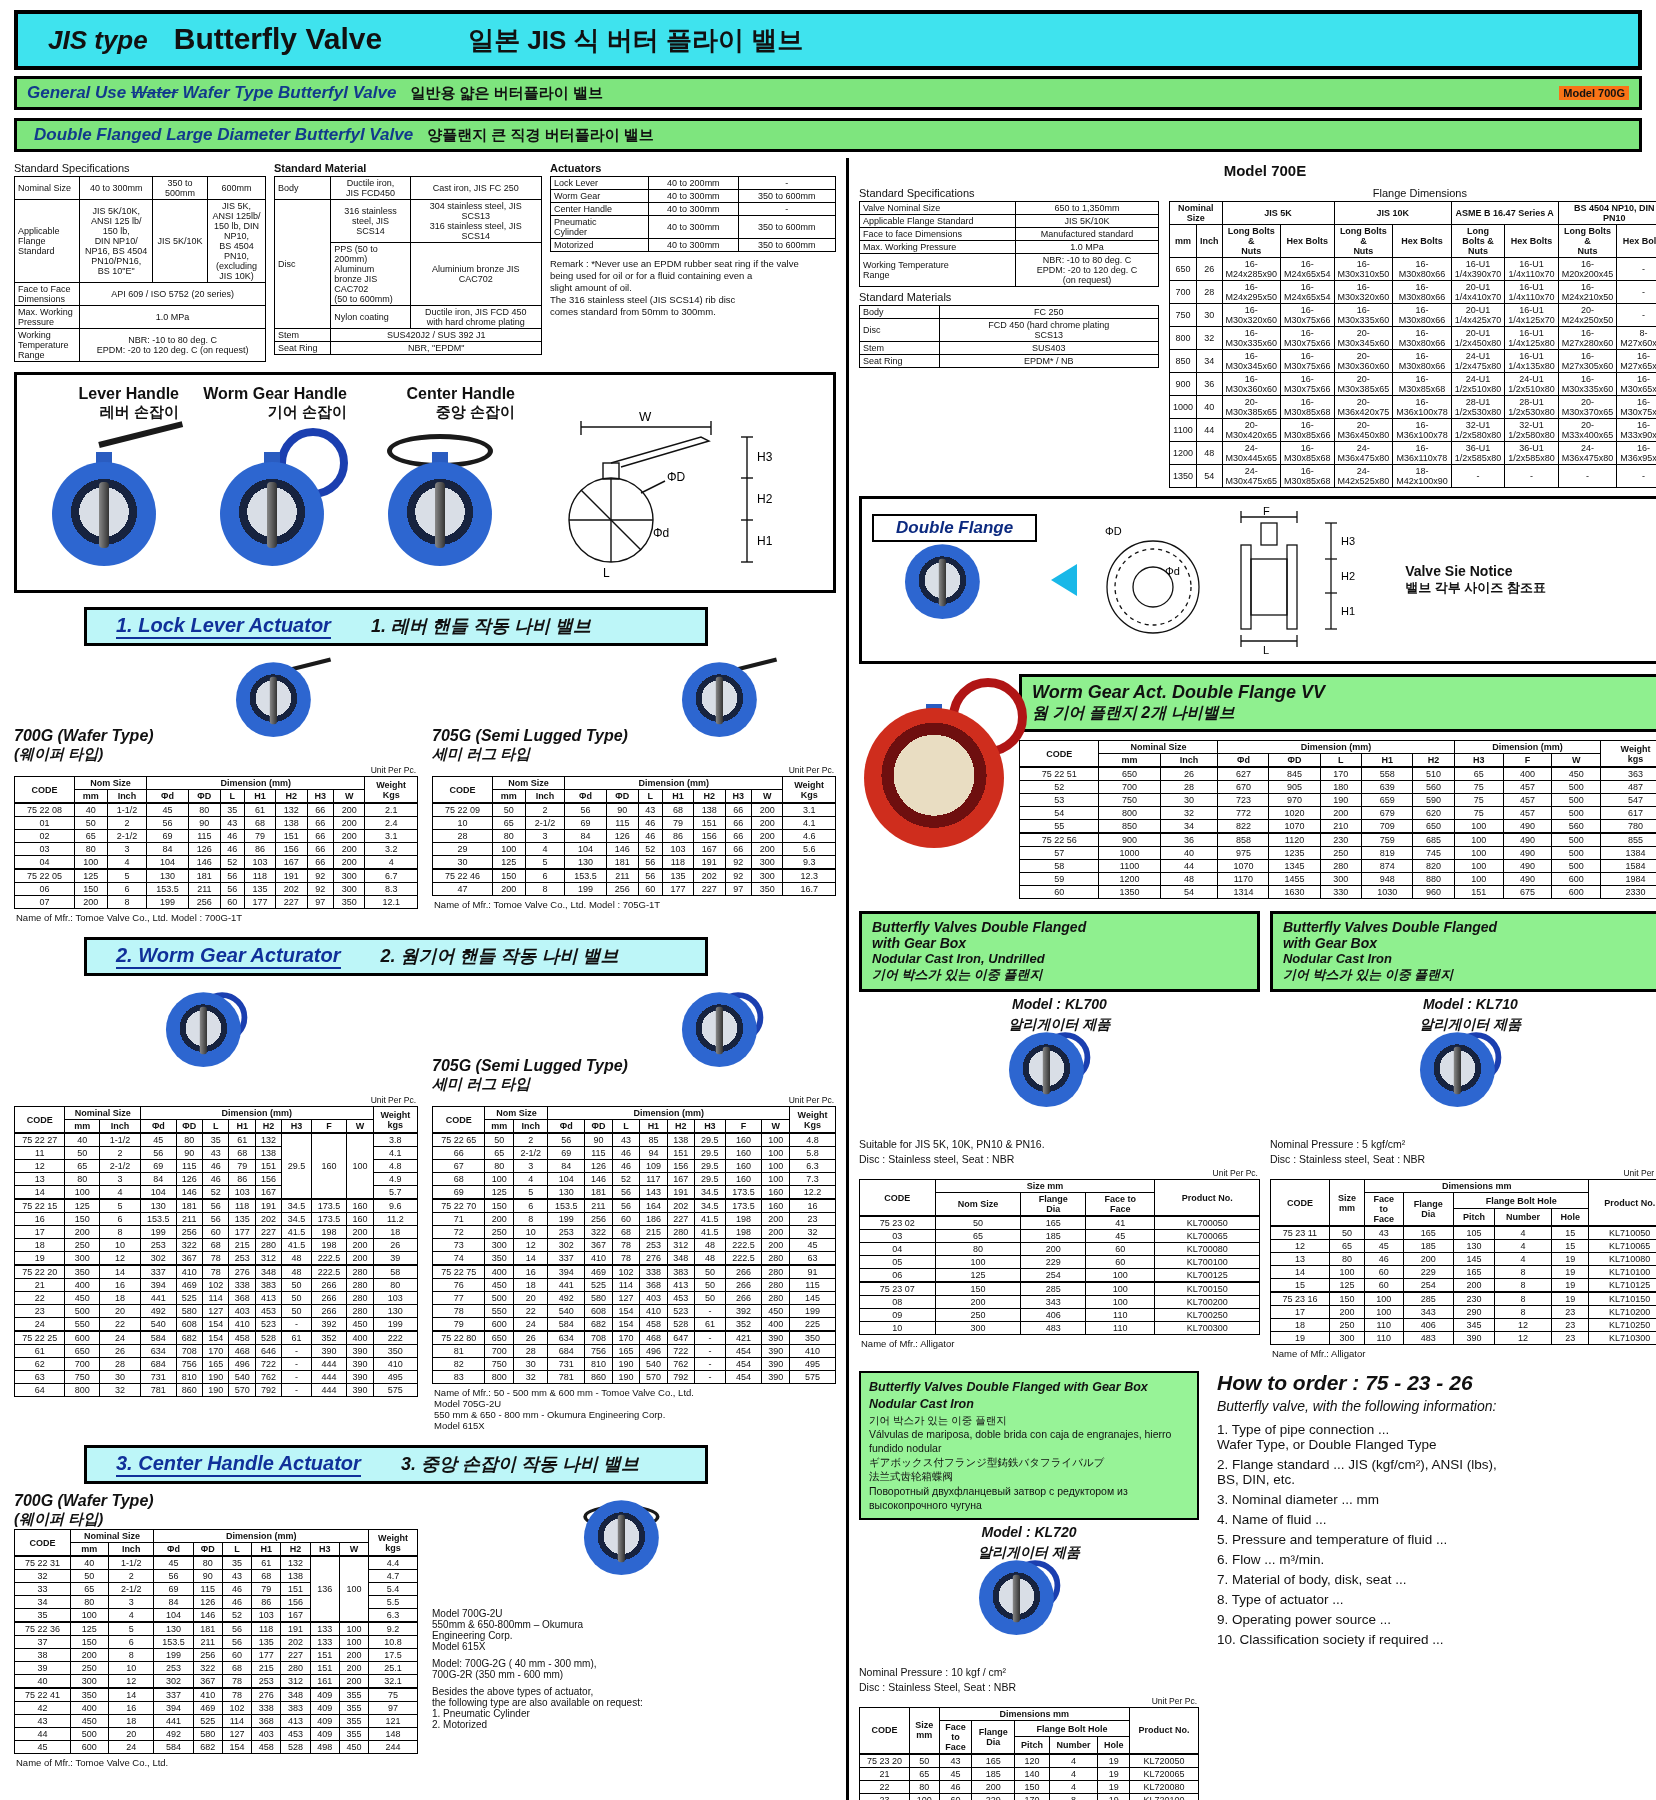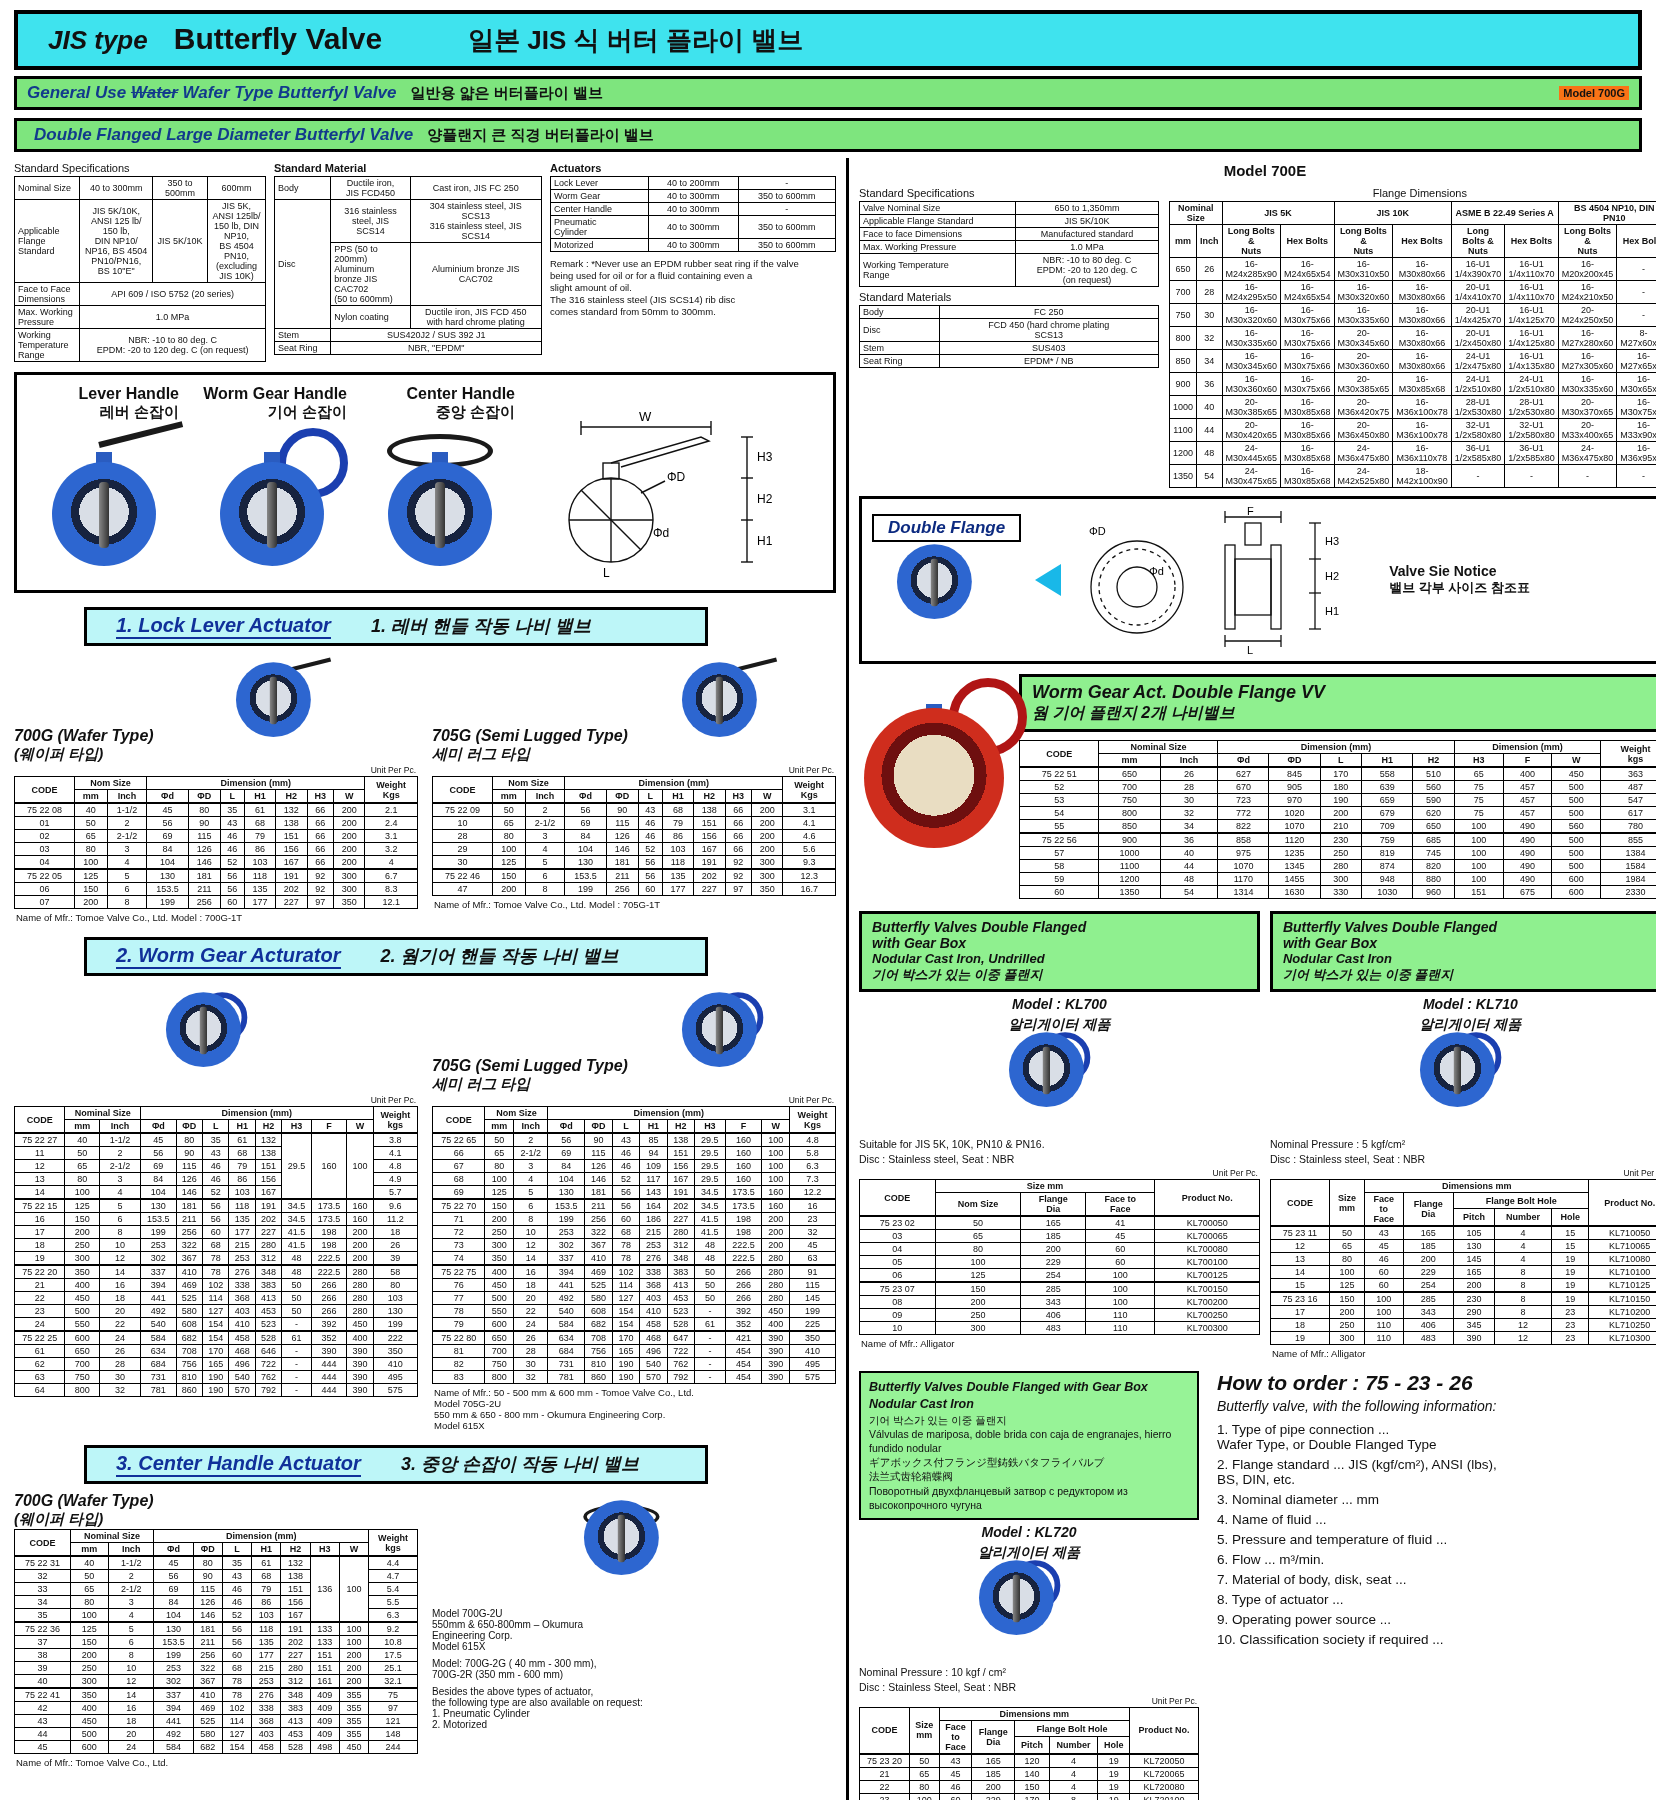--- a/index.html
+++ b/index.html
@@ -50,21 +50,21 @@
   .pair{display:flex;gap:14px;align-items:flex-start;}
   .half{flex:1;}
   .mlabel{font-style:italic;font-weight:bold;font-size:16px;}
   .mlabel2{font-style:italic;font-weight:bold;font-size:15px;}
   .unit{font-size:8.5px;text-align:right;margin:1px 2px;}
   .foot{font-size:9.5px;margin:3px 0 0 2px;white-space:pre-line;}
   .photo-row{display:flex;justify-content:space-between;align-items:flex-end;}
   .rc-row{display:flex;gap:10px;align-items:flex-start;}
   .m700e{font-weight:bold;font-size:15px;text-align:center;margin:4px 0;}
   .dflange-box{border:3px solid #000;margin-top:8px;padding:6px 10px;display:flex;gap:14px;align-items:center;}
-  .df-label{border:2px solid #000;background:#fff;padding:2px 14px;font-style:italic;font-weight:bold;font-size:17px;color:#0c2a80;}
+  .df-label{border:2px solid #000;background:#fff;padding:2px 22px;font-style:italic;font-weight:bold;font-size:17px;color:#0c2a80;}
   .notice .n1{font-weight:bold;font-size:14px;}
   .notice .n2{font-weight:bold;font-size:13px;}
   .greenbox{border:3px solid #000;background:#8ff08f;padding:5px 10px;font-style:italic;font-weight:bold;}
   .greenbox .l1{font-size:14px;}
   .greenbox .l2{font-size:13px;}
   .greenbox .l3{font-size:13px;}
   .vv-title .l1{font-size:18px;}
   .vv-title .l2{font-size:16px;}
   .klmodel{font-style:italic;font-weight:bold;font-size:14px;text-align:center;margin-top:4px;}
   .klnote{font-size:10.5px;margin:3px 0;}
@@ -1506,21 +1506,21 @@
         </div>
         <div style="flex:1">
           <div class="cap" style="text-align:center">Flange  Dimensions</div>
           <table class="d" style="width:100%;font-size:6.8px">
               <thead>
                 <tr>
                   <th colspan="2">Nominal
 Size</th>
                   <th colspan="2">JIS 5K</th>
                   <th colspan="2">JIS 10K</th>
-                  <th colspan="2">ASME B 22.49 Series A</th>
+                  <th colspan="2">ASME B 16.47 Series A</th>
                   <th colspan="2">BS 4504 NP10, DIN PN10</th>
                 </tr>
                 <tr>
                   <th>mm</th>
                   <th>Inch</th>
                   <th>Long Bolts &amp;
 Nuts</th>
                   <th>Hex Bolts</th>
                   <th>Long Bolts &amp;
 Nuts</th>

